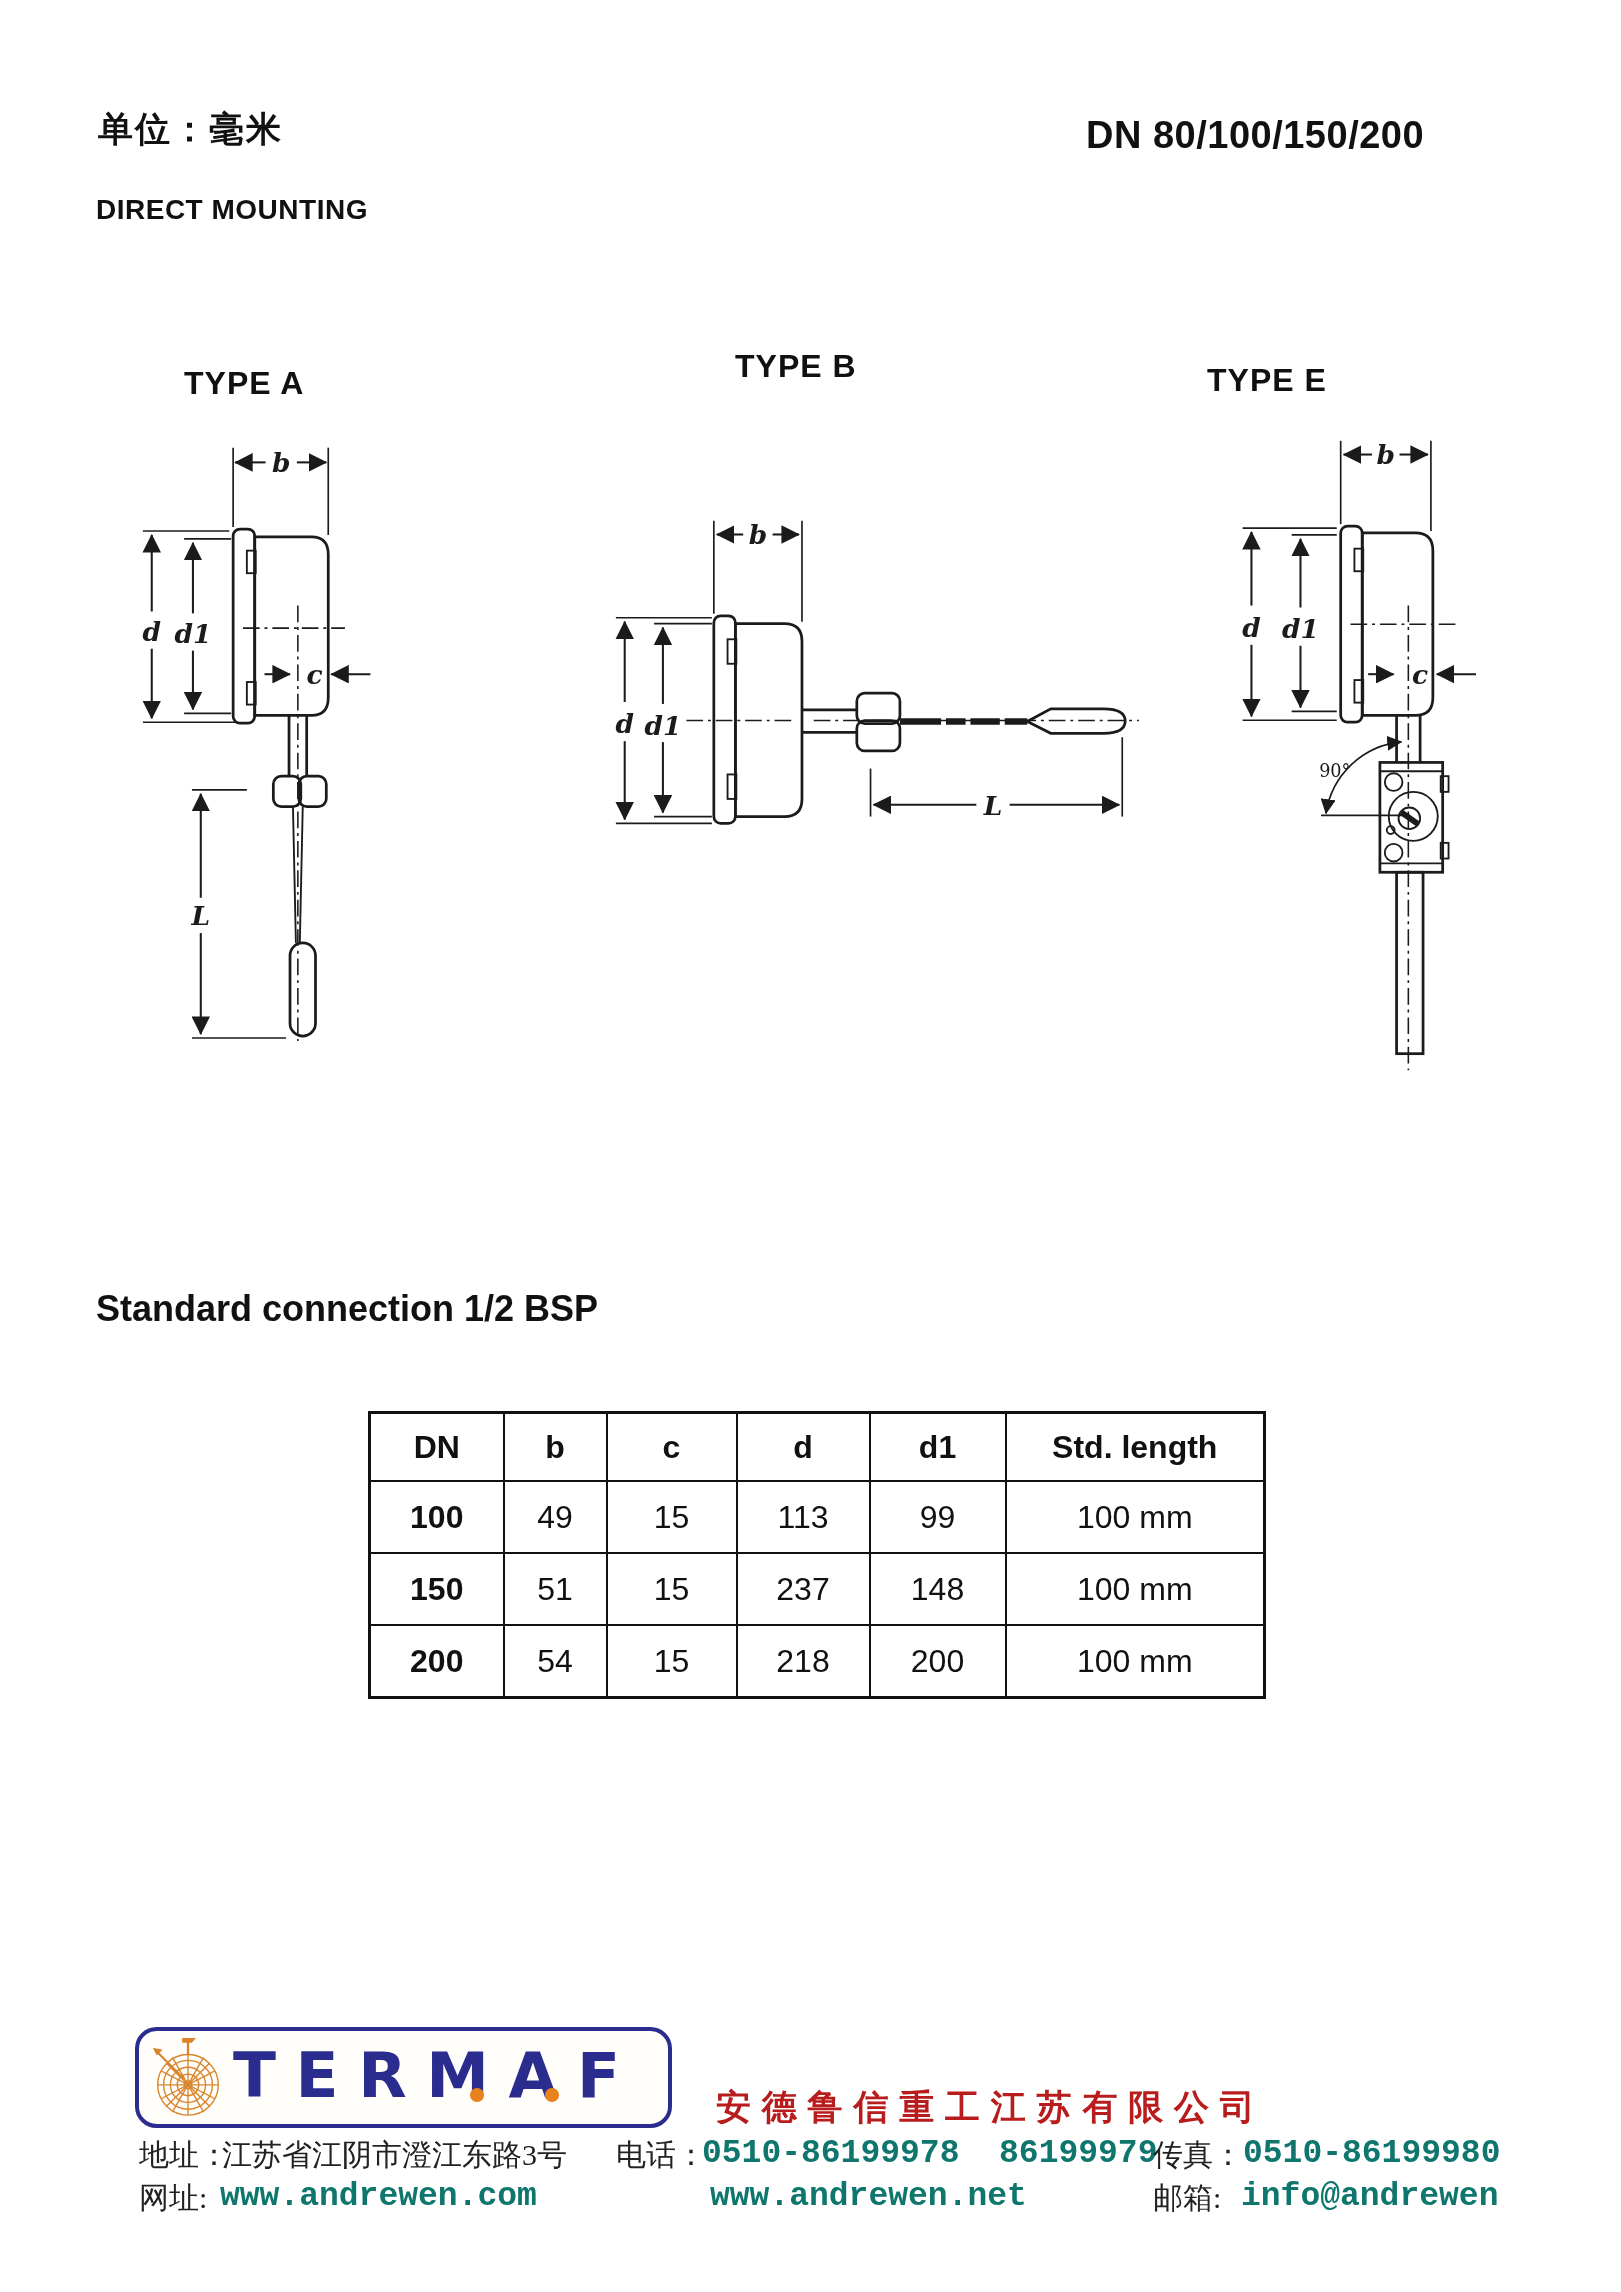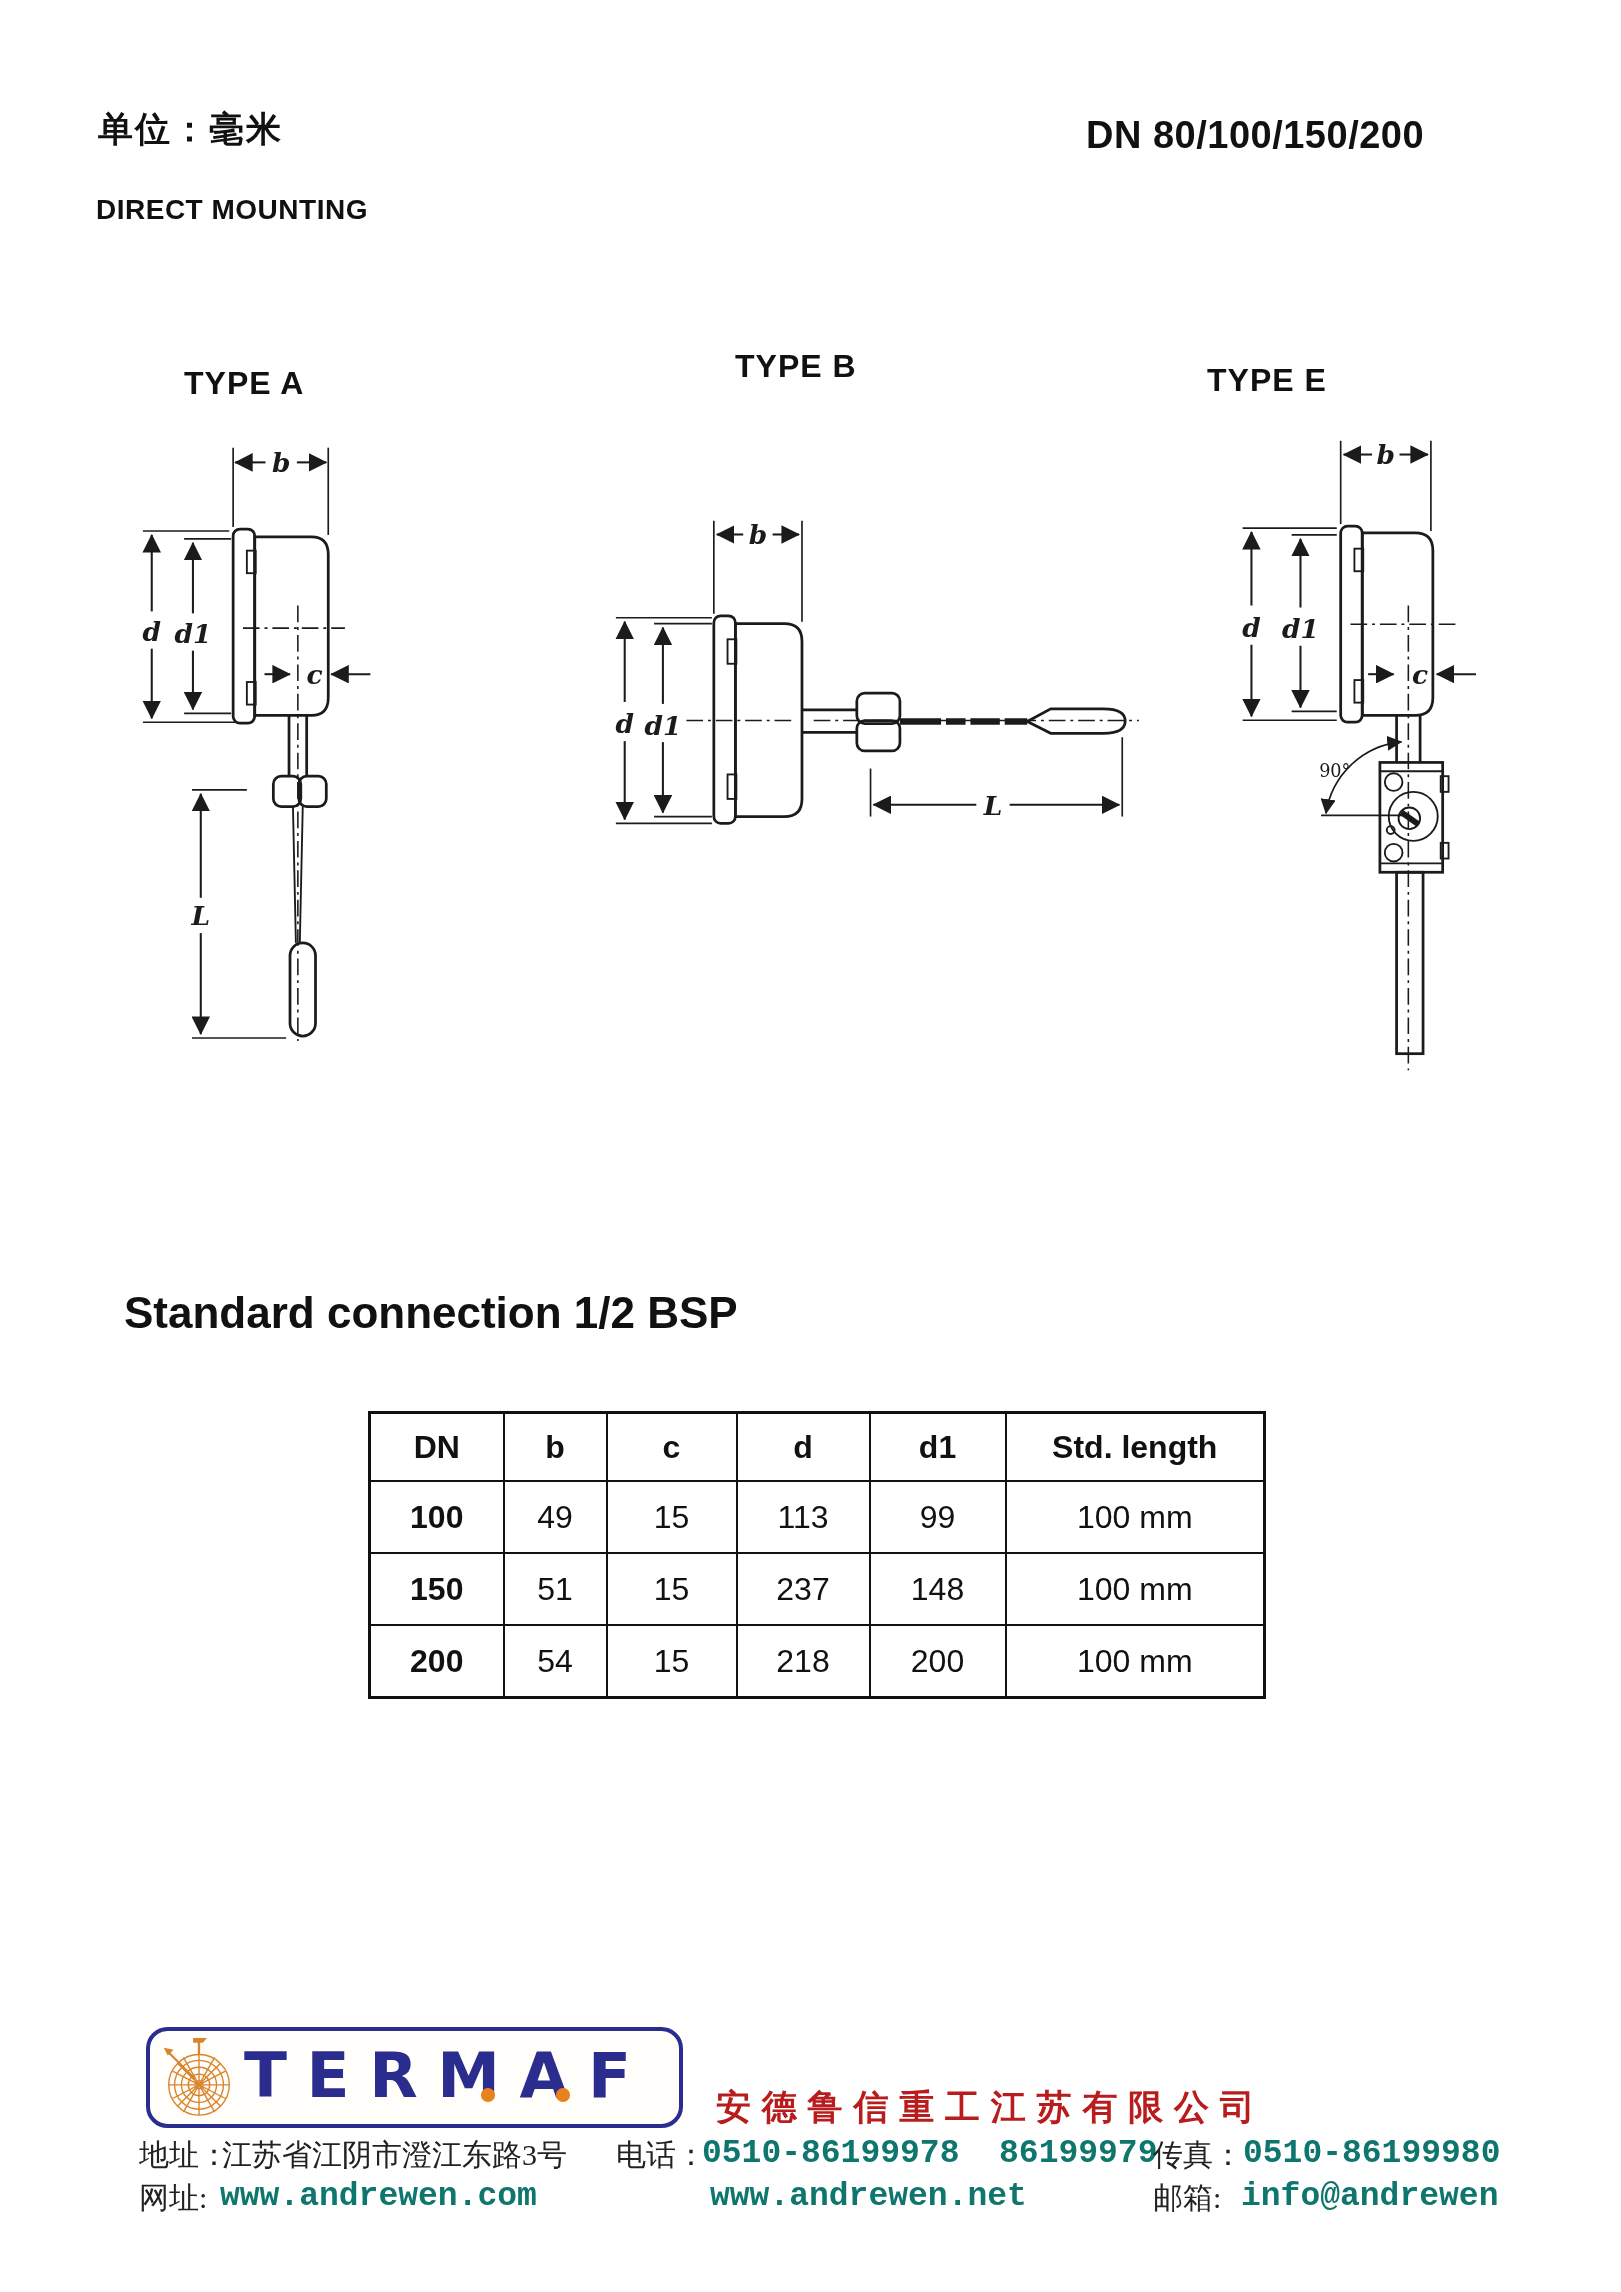--- a/index.html
+++ b/index.html
@@ -6,21 +6,21 @@
   body{
     width:1621px;height:2293px;position:relative;background:#ffffff;
     font-family:"Liberation Sans",sans-serif;color:#111;
     -webkit-font-smoothing:antialiased;
   }
   .abs{position:absolute;}
   
   .unit-label{left:98px;top:106px;font-family:"DejaVu Serif",serif;font-weight:bold;font-size:35px;letter-spacing:2px;}
   .dn-label{left:1086px;top:114px;font-weight:bold;font-size:38px;letter-spacing:0.5px;}
   .section-title{left:96px;top:194px;font-weight:bold;font-size:28px;letter-spacing:0.5px;}
-  .connection-title{left:96px;top:1288px;font-weight:bold;font-size:44px;margin-left:28px;}
+  .connection-title{left:96px;top:1288px;font-weight:bold;font-size:36px;}
   .type-title{font-weight:bold;font-size:32px;letter-spacing:1px;}
   #title-a{left:184px;top:365px;}
   #title-b{left:735px;top:348px;}
   #title-e{left:1207px;top:362px;}
 
   
   svg.drawing{position:absolute;overflow:visible;}
   .part{fill:none;stroke:#1b1b1b;stroke-width:2.8;}
   .part-thin{fill:none;stroke:#1b1b1b;stroke-width:1.9;}
   .dim{fill:none;stroke:#1b1b1b;stroke-width:2.1;}
@@ -38,21 +38,21 @@
   }
   table.dims{border:3.9px solid #111;}
   table.dims th{font-weight:bold;height:66px;}
   table.dims td{height:70px;font-weight:normal;}
   table.dims td.dn{font-weight:bold;}
   .col-dn{width:134px;}.col-b{width:103px;}.col-c{width:130px;}
   .col-d{width:133px;}.col-d1{width:136px;}.col-len{width:259px;}
 
   
   .logo-box{
-    left:146px;top:2027px;width:529px;height:93px;
+    left:135px;top:2027px;width:529px;height:93px;
     border:4.9px solid #2a2c8e;border-radius:21.6px;background:#fffefb;text-align:center;
   }
   .logo-emblem{position:absolute;left:5.9px;top:2.9px;}
   .logo-text{
     position:absolute;left:94px;top:0;height:93px;line-height:90px;
     font-family:"DejaVu Sans",sans-serif;font-weight:bold;font-size:63px;
     letter-spacing:19.6px;color:#2a2c8e;
   }
   .logo-dot{position:absolute;width:13.7px;height:13.7px;border-radius:50%;background:#e8821e;}
   .company-name{

